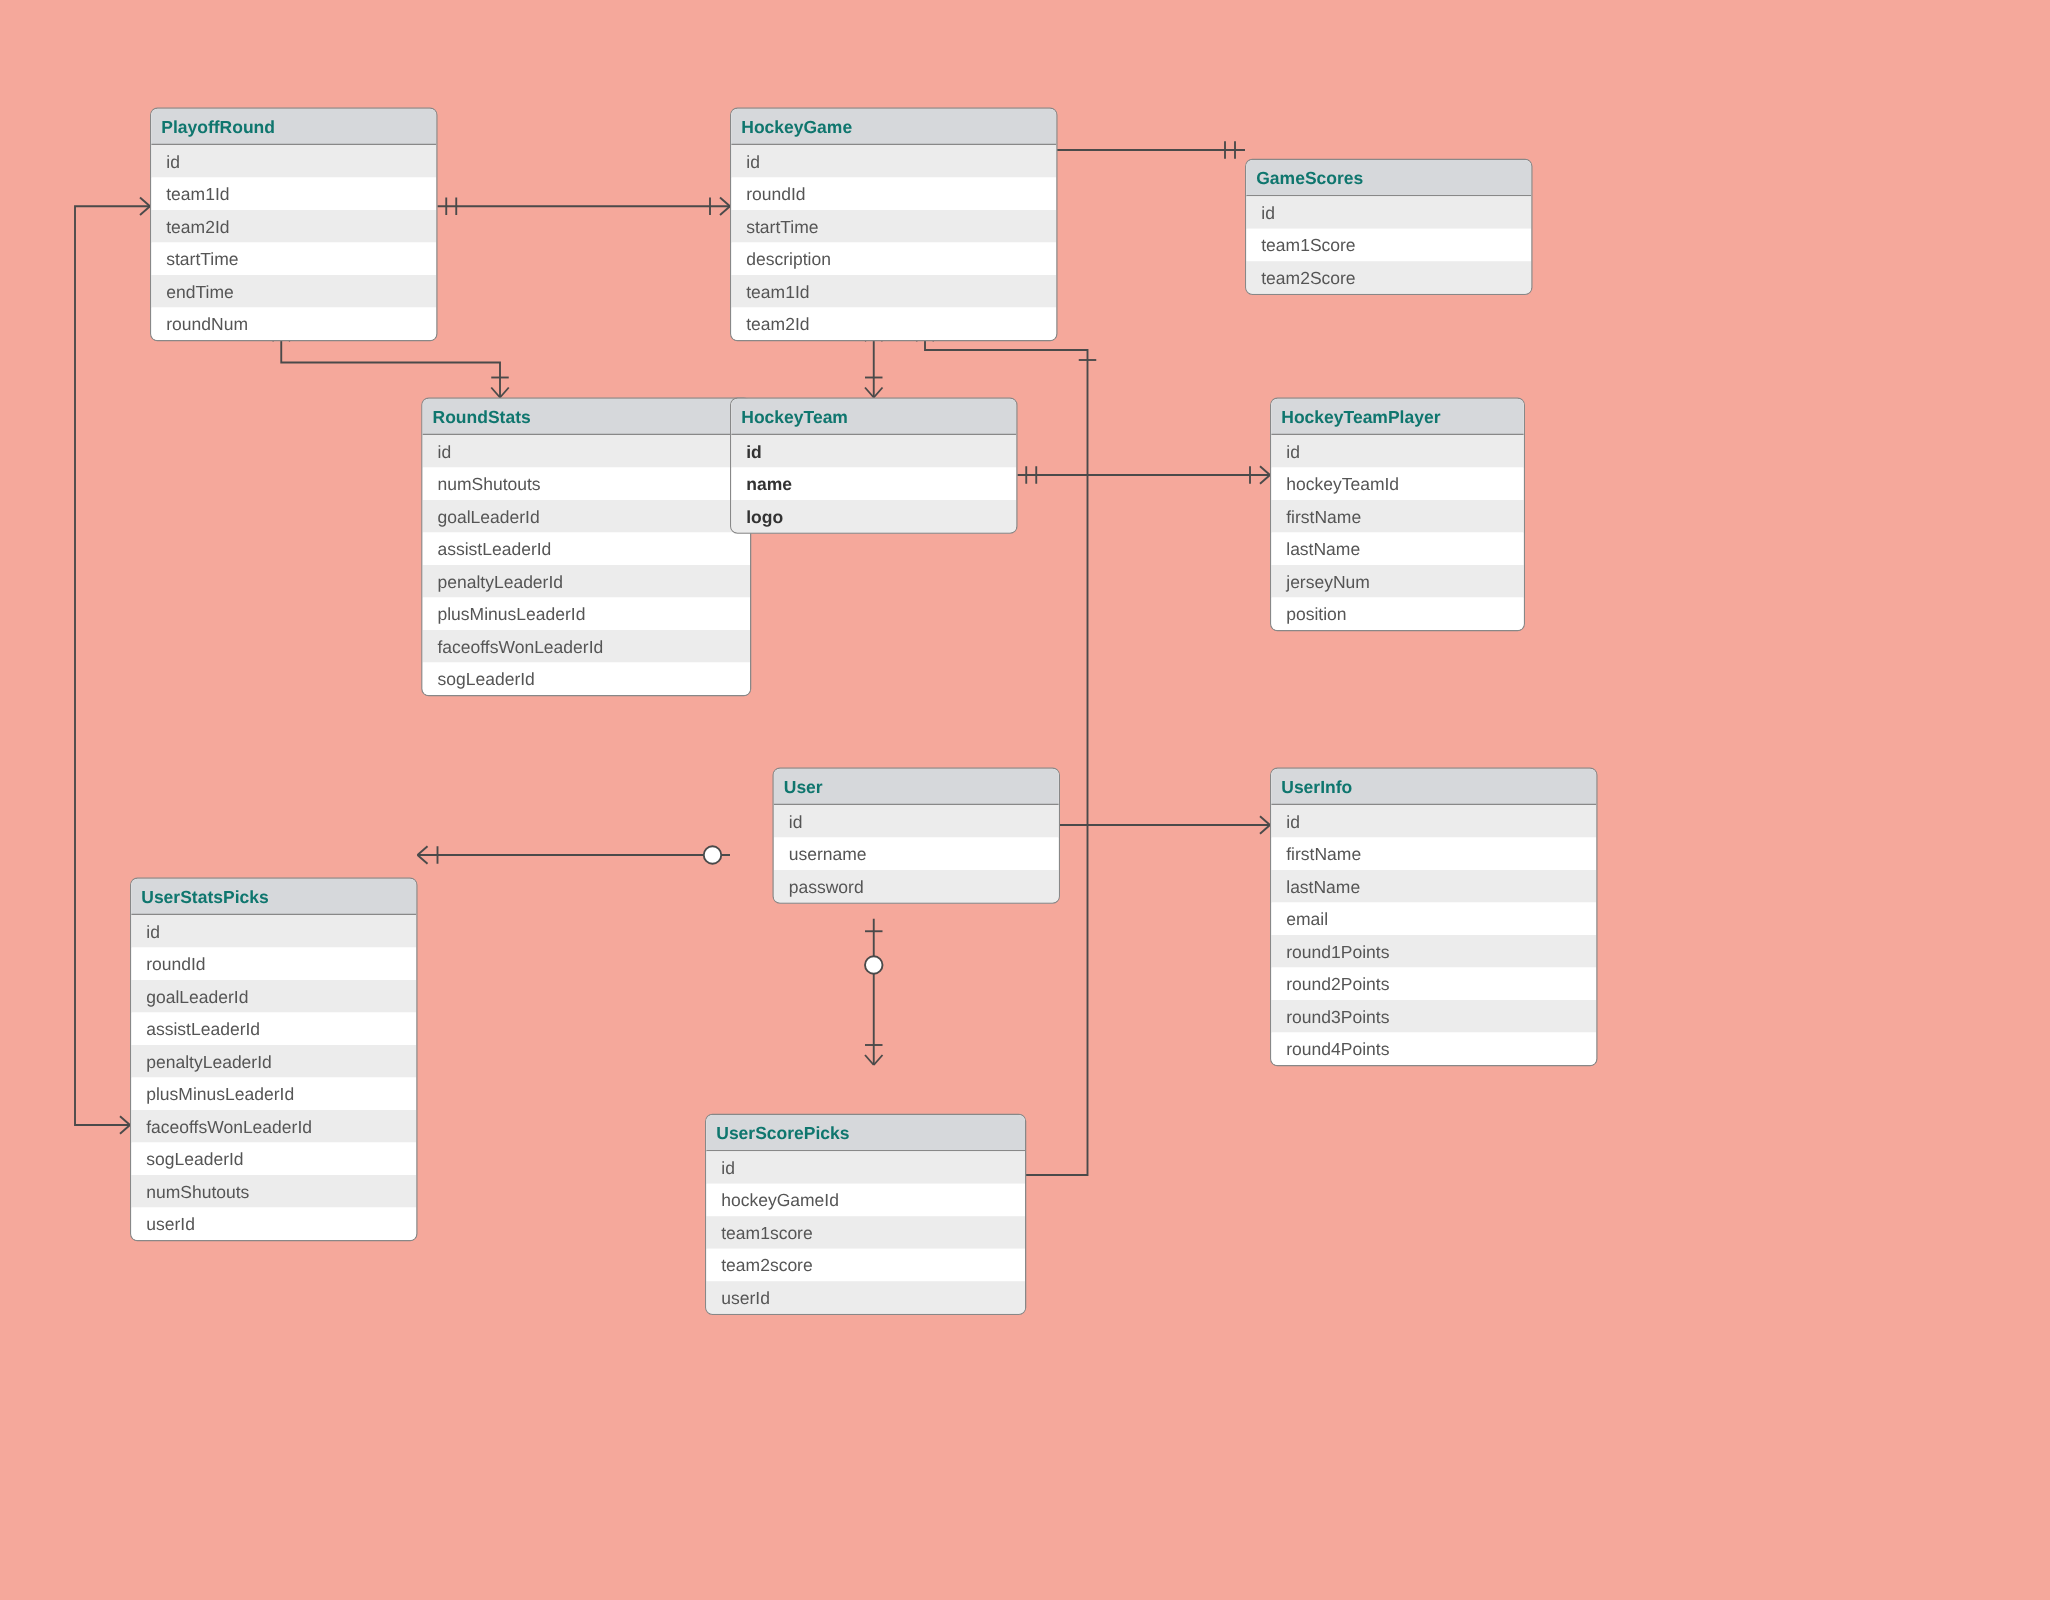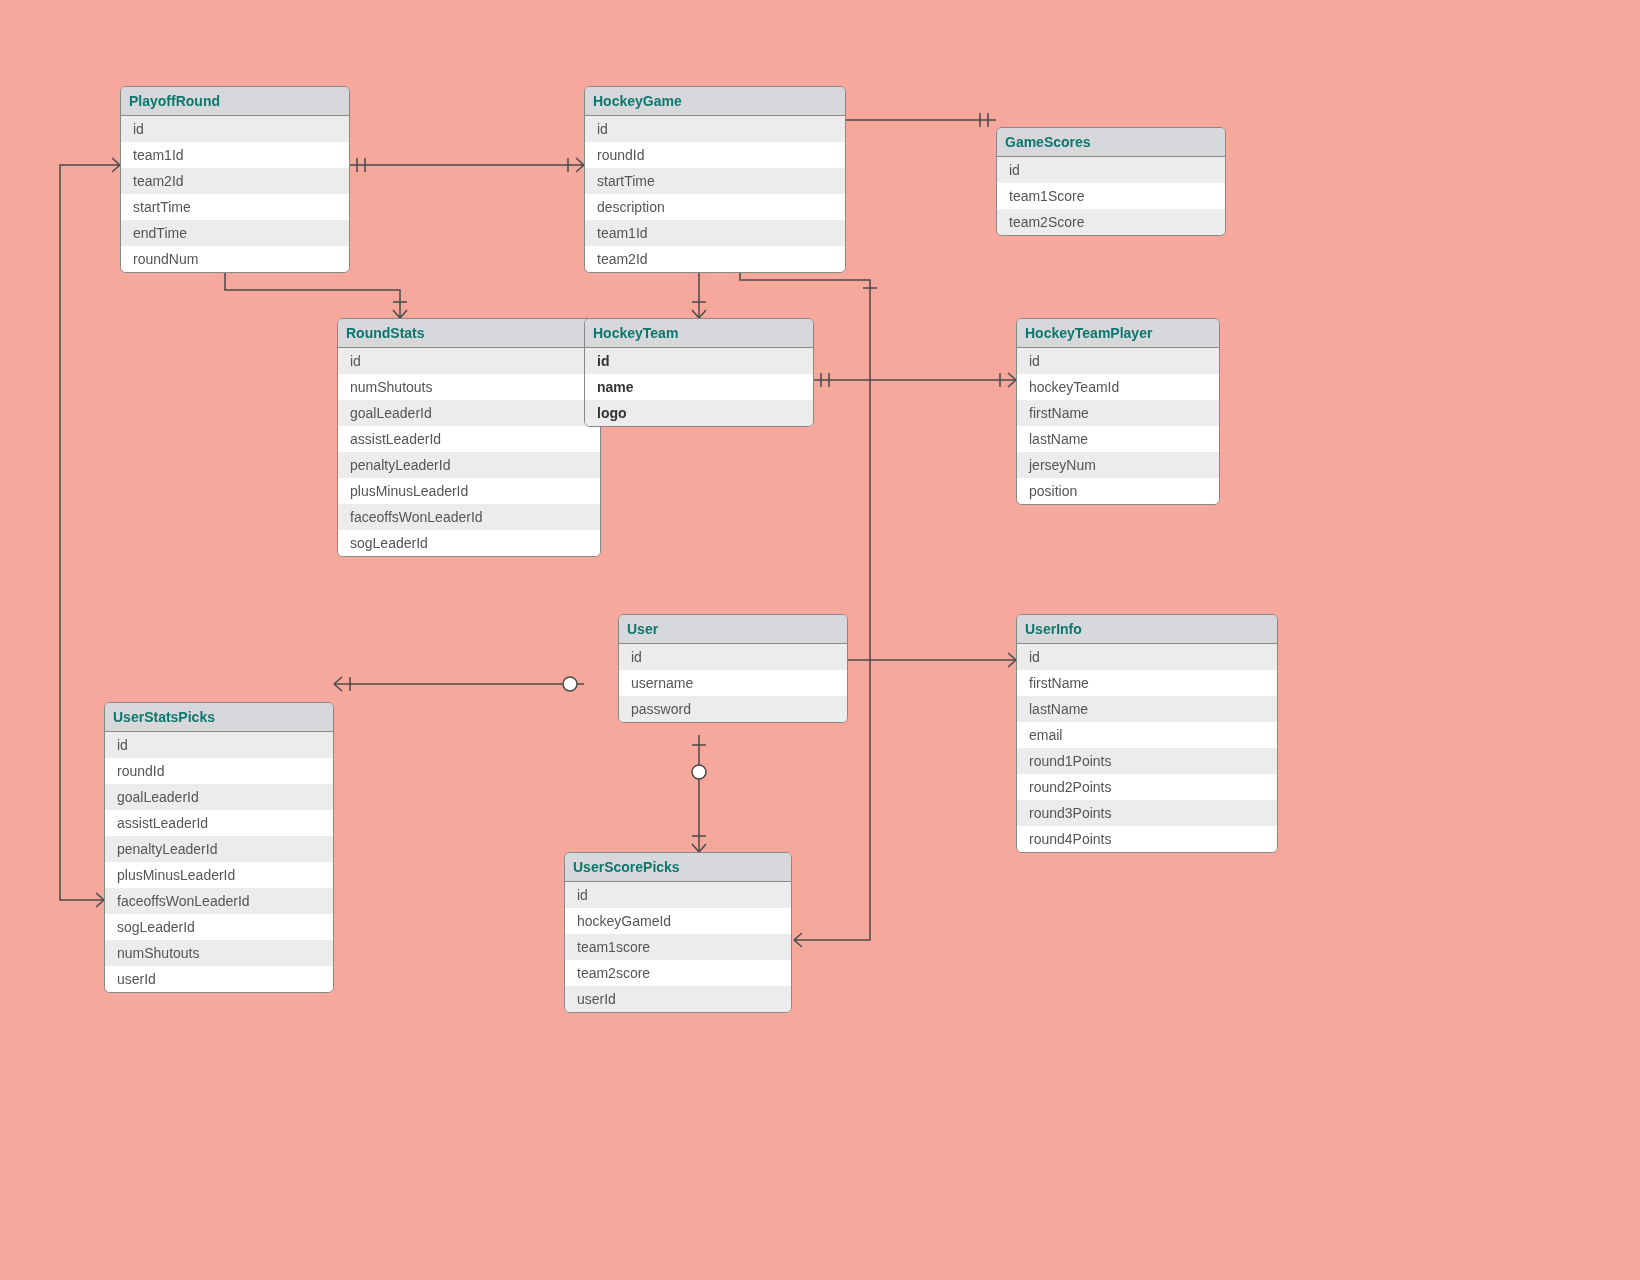--- a/index.html
+++ b/index.html
@@ -224,21 +224,21 @@
       <div class="entity-row">assistLeaderId</div>
       <div class="entity-row">penaltyLeaderId</div>
       <div class="entity-row">plusMinusLeaderId</div>
       <div class="entity-row">faceoffsWonLeaderId</div>
       <div class="entity-row">sogLeaderId</div>
       <div class="entity-row">numShutouts</div>
       <div class="entity-row">userId</div>
     </div>
 </div>
 
-<div class="entity" id="ent-userScorePicks" style="left: 564px; top: 852px; width: 228px;">
+<div class="entity" id="ent-userScorePicks" style="left: 564px; top: 891px; width: 257px;">
   <div class="entity-header">UserScorePicks</div>
   <div class="rows">
       <div class="entity-row">id</div>
       <div class="entity-row">hockeyGameId</div>
       <div class="entity-row">team1score</div>
       <div class="entity-row">team2score</div>
       <div class="entity-row">userId</div>
     </div>
 </div>
 

